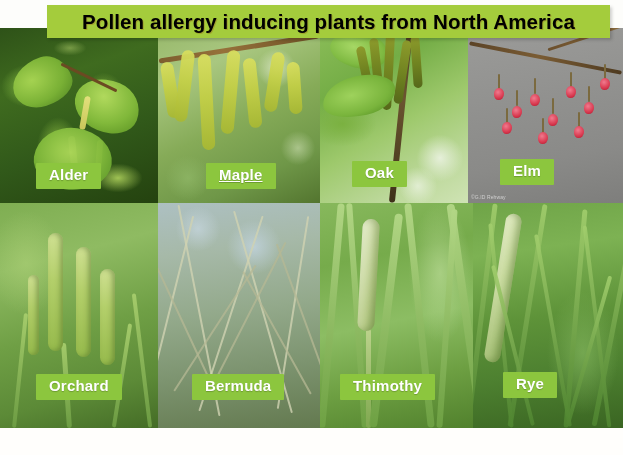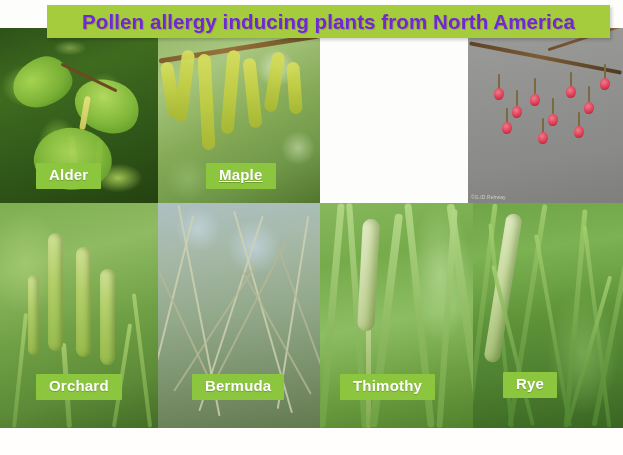--- a/index.html
+++ b/index.html
@@ -65,21 +65,21 @@
   #title-banner{
     position:absolute;
     left:47px;top:5px;
     width:563px;height:33px;
     background:#a4cc3c;
     display:flex;align-items:center;justify-content:center;
     box-shadow:2px 2px 3px rgba(0,0,0,.18);
     z-index:40;
   }
   #title-text{
-    color:#6d28d9;
+    color:#000000;
     font-weight:bold;
     font-size:20.5px;
     letter-spacing:.1px;
     white-space:nowrap;
     text-shadow:1px 1px 0 rgba(150,60,10,.28);
   }
 
   
   #elm-watermark{
     position:absolute;
@@ -309,20 +309,33 @@
         <div class="cl c1"></div>
         <div class="cl c2"></div>
         <div class="cl c3"></div>
         <div class="cl c4"></div>
         <div class="cl c5"></div>
         <div class="cl c6"></div>
       </div>
       <div class="label" id="label-maple" style="background:#8cc63e;">Maple</div>
     </div>
 
+    <div class="cell" id="cell-oak">
+      <div class="photo ph-oak">
+        <div class="leafbig2"></div>
+        <div class="twig"></div>
+        <div class="cat k5"></div>
+        <div class="cat k1"></div>
+        <div class="cat k2"></div>
+        <div class="cat k3"></div>
+        <div class="cat k4"></div>
+        <div class="leafbig"></div>
+      </div>
+      <div class="label" id="label-oak" style="background:#8cc63e;">Oak</div>
+    </div>
 
     <div class="cell" id="cell-elm">
       <div class="photo ph-elm">
         <div class="twigmain"></div>
         <div class="twig2"></div>
         <div class="fs s1"></div>
         <div class="fs s2"></div>
         <div class="fs s3"></div>
         <div class="fs s4"></div>
         <div class="fs s5"></div>
@@ -336,20 +349,21 @@
         <div class="fl p3"></div>
         <div class="fl p4"></div>
         <div class="fl p5"></div>
         <div class="fl p6"></div>
         <div class="fl p7"></div>
         <div class="fl p8"></div>
         <div class="fl p9"></div>
         <div class="fl p10"></div>
         <div id="elm-watermark">©G.ID Rehway</div>
       </div>
+      <div class="label" id="label-elm" style="background:#8cc63e;">Elm</div>
     </div>
 
     <div class="cell" id="cell-orchard">
       <div class="photo ph-orchard">
         <div class="bl b1"></div>
         <div class="bl b2"></div>
         <div class="bl b3"></div>
         <div class="bl b4"></div>
         <div class="head h4"></div>
         <div class="head h1"></div>

